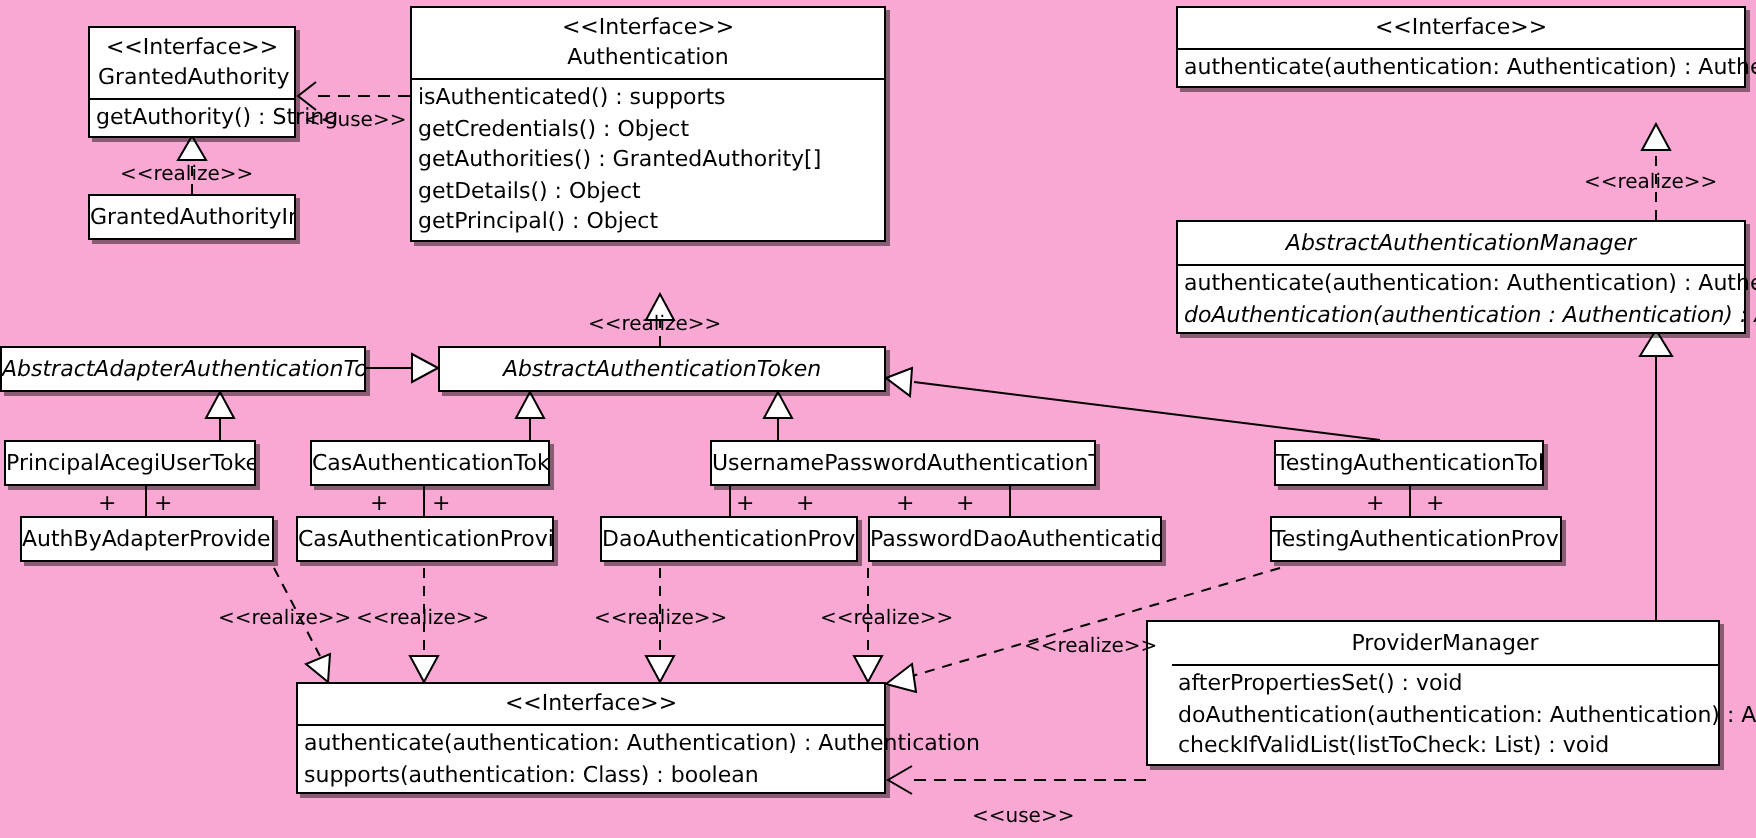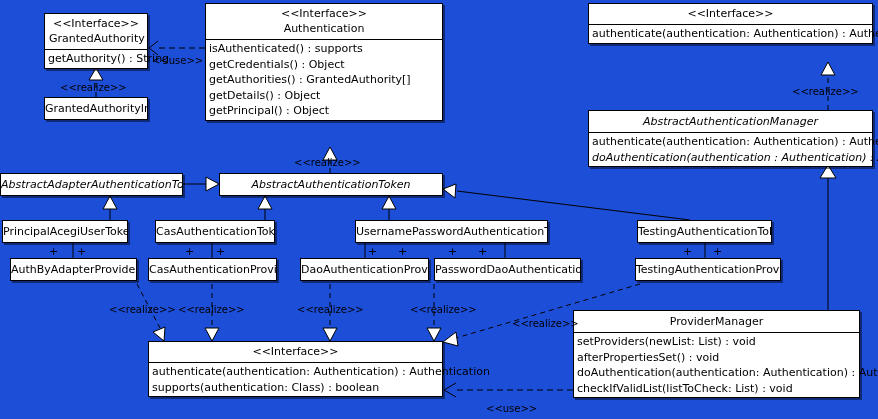--- a/index.html
+++ b/index.html
@@ -4,21 +4,21 @@
 <style>
   html, body {
     margin: 0;
     padding: 0;
     background: #efefef;
   }
   #canvas {
     position: relative;
     width: 878px;
     height: 419px;
-    background: #1d4ed8;
+    background: #f9a8d4;
     overflow: hidden;
     font-family: "DejaVu Sans", sans-serif;
   }
   .uml-box {
     position: absolute;
     box-sizing: border-box;
     background: #ffffff;
     border: 1px solid #000000;
     box-shadow: 2px 2px 0 rgba(0,0,0,0.45);
     white-space: nowrap;
@@ -251,26 +251,25 @@
   <div class="uml-box" style="left:148px; top:341px; width:295px;">
     <div class="box-header">
       <span class="stereotype">&lt;&lt;Interface&gt;&gt;</span>
     </div>
     <div class="compartment">
       <div class="member">authenticate(authentication: Authentication) : Authentication</div>
       <div class="member">supports(authentication: Class) : boolean</div>
     </div>
   </div>
 
-  <div class="uml-box" style="left:573px; top:310px; width:287px;">
+  <div class="uml-box" style="left:573px; top:310px; width:287px;padding-left:12px;">
     <div class="box-header" style="padding-top:3px;">
       <span class="cls-name">ProviderManager</span>
     </div>
     <div class="compartment">
-      <div class="member">setProviders(newList: List) : void</div>
       <div class="member">afterPropertiesSet() : void</div>
       <div class="member">doAuthentication(authentication: Authentication) : Authentication</div>
       <div class="member">checkIfValidList(listToCheck: List) : void</div>
     </div>
   </div>
 
   <div class="edge-label" style="left:152px; top:55px;">&lt;&lt;use&gt;&gt;</div>
 
   <div class="edge-label" style="left:60px; top:82px;">&lt;&lt;realize&gt;&gt;</div>
 

